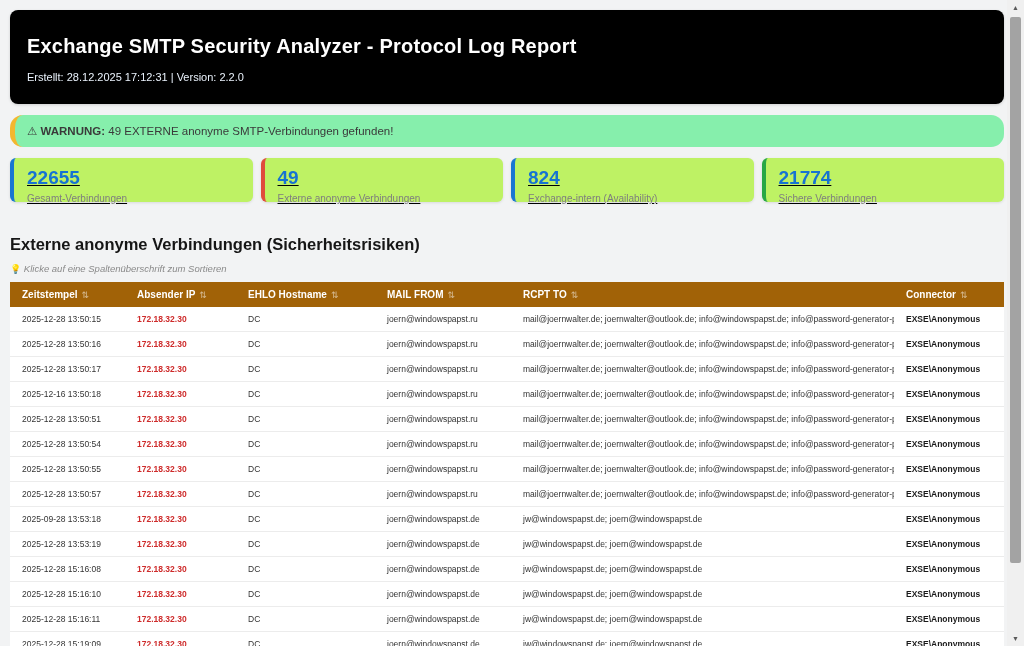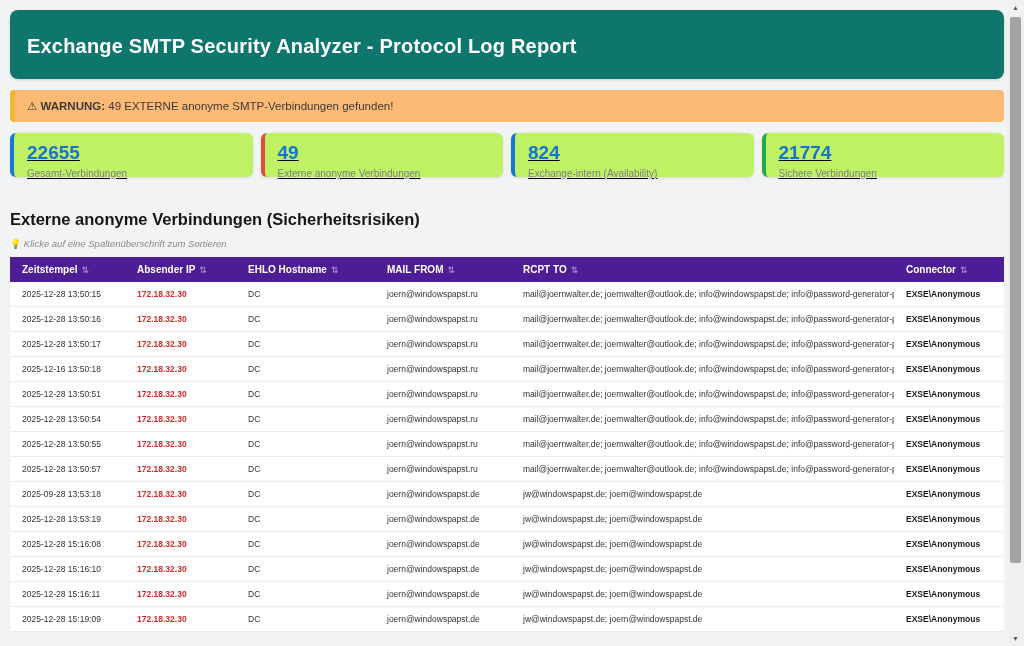--- a/index.html
+++ b/index.html
@@ -10,43 +10,43 @@
     position: relative;
   }
   .page {
     position: absolute;
     left: 10px; top: 10px;
     width: 994px;
   }
 
   
   .header-banner {
-    background: #0f766e;
+    background: #000000;
     border-radius: 8px;
     padding: 25px 17px 21px 17px;
     color: #ffffff;
     box-shadow: 0 1px 3px rgba(0,0,0,.15);
   }
   .header-banner h1 {
     font-size: 20px;
     font-weight: bold;
     letter-spacing: .2px;
   }
   .header-banner .subtitle {
     margin-top: 13px;
     font-size: 11px;
     color: #eaf2fc;
   }
 
   
   .warning {
     margin-top: 11px;
-    background: #fdba74;
+    background: #86efac;
     border-left: 5px solid #f3b72f;
-    border-radius: 4px;
+    border-radius: 13px;
     padding: 9px 12px;
     font-size: 11.5px;
     color: #3a3a3a;
   }
   .warning .warn-label { font-weight: bold; }
 
   
   .stats-row {
     margin-top: 11px;
     display: flex;
@@ -90,21 +90,21 @@
 
   
   table.log-table {
     margin-top: 8px;
     width: 100%;
     border-collapse: collapse;
     table-layout: fixed;
     background: #ffffff;
   }
   .log-table th {
-    background: #4c1d95;
+    background: #a16207;
     color: #ffffff;
     font-size: 10px;
     font-weight: bold;
     text-align: left;
     padding: 7px 12px;
     white-space: nowrap;
     cursor: pointer;
   }
   .log-table th .sort-glyph {
     opacity: .55;
@@ -158,20 +158,21 @@
     cursor: pointer;
   }
 </style>
 </head>
 <body>
 
 <div class="page">
 
   <div class="header-banner">
     <h1>Exchange SMTP Security Analyzer - Protocol Log Report</h1>
+    <div class="subtitle">Erstellt: 28.12.2025 17:12:31 | Version: 2.2.0</div>
   </div>
 
   <div class="warning">
     <span>⚠</span>
     <span class="warn-label">WARNUNG:</span>
     <span>49 EXTERNE anonyme SMTP-Verbindungen gefunden!</span>
   </div>
 
   <div class="stats-row" id="stats-row">
       <div class="stat-card" style="border-left-color: rgb(25, 118, 210);">

